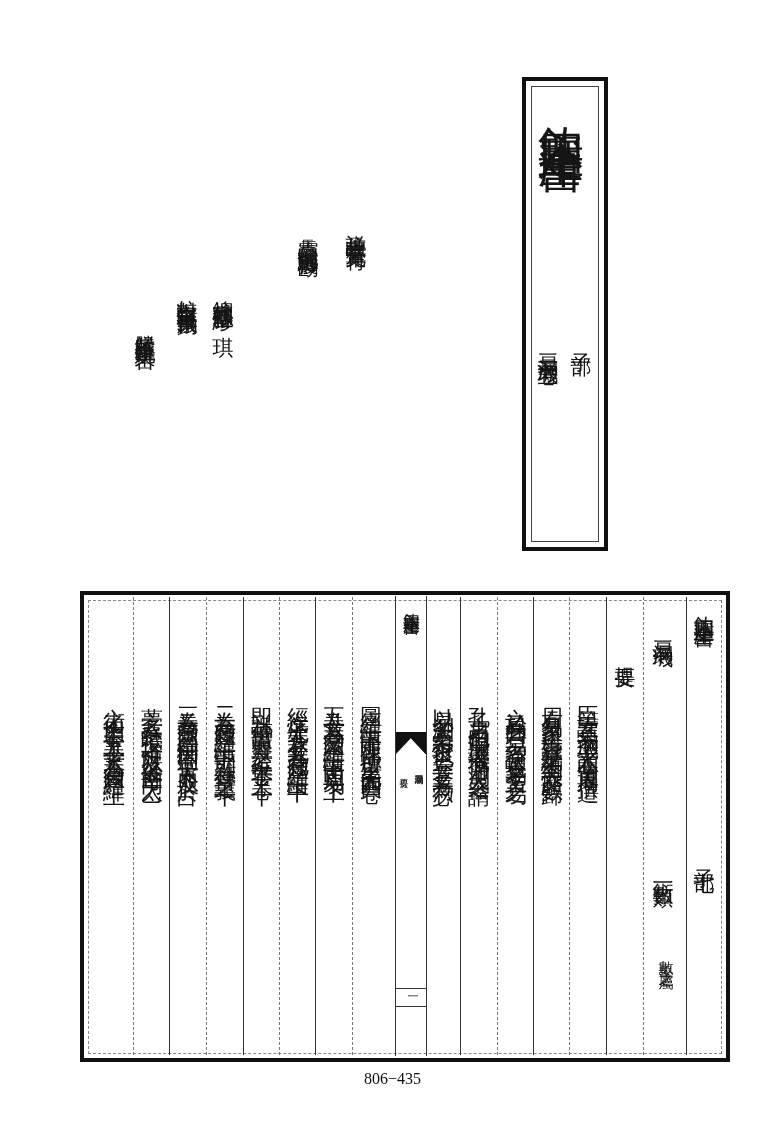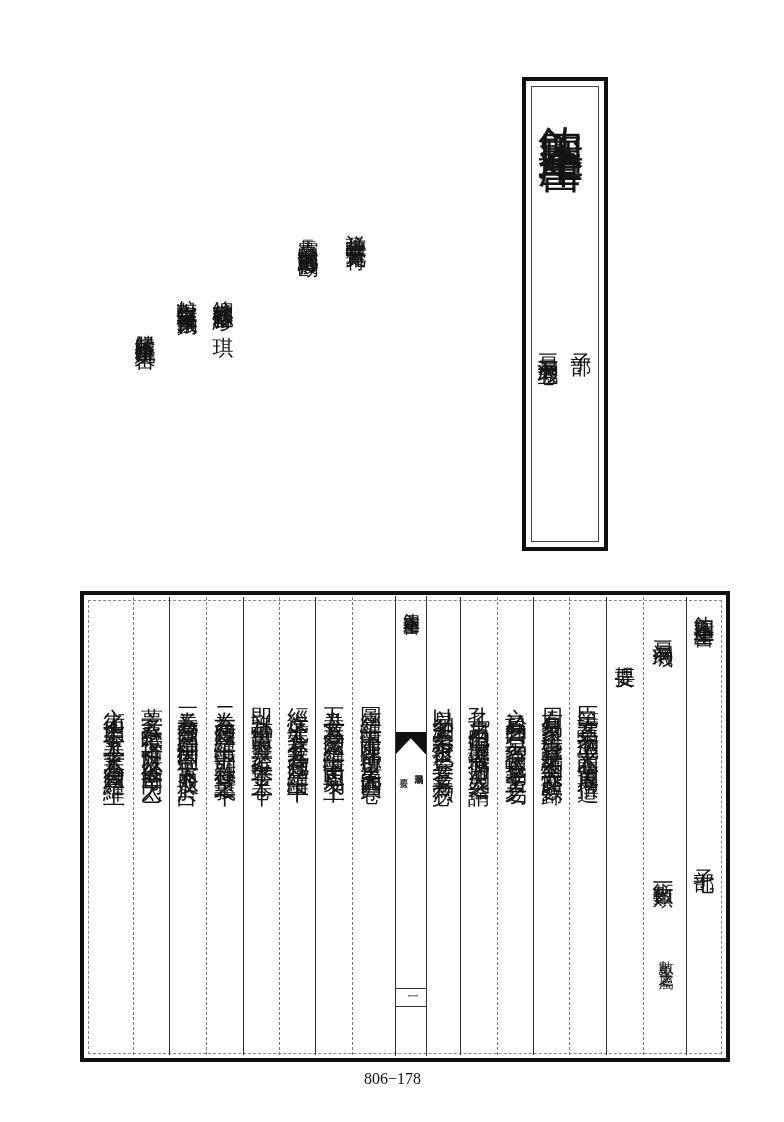--- a/index.html
+++ b/index.html
@@ -132,13 +132,13 @@
       <line x1="15" y1="6" x2="30" y2="22" stroke="#111" stroke-width="1"></line>
     </svg>
   </div>
   <div class="vcol banxin-sub" style="left:18px; top:172px;">三易洞璣</div>
   <div class="vcol banxin-sub" style="left:3px; top:176px;">提要</div>
   <div class="banxin-line" style="top:392px;"></div>
   <div class="vcol banxin-page">一</div>
   <div class="banxin-line" style="top:410px;"></div>
 </div>
 
-<div class="page-number">806−178</div>
+<div class="page-number">806−435</div>
 
 </body></html>

